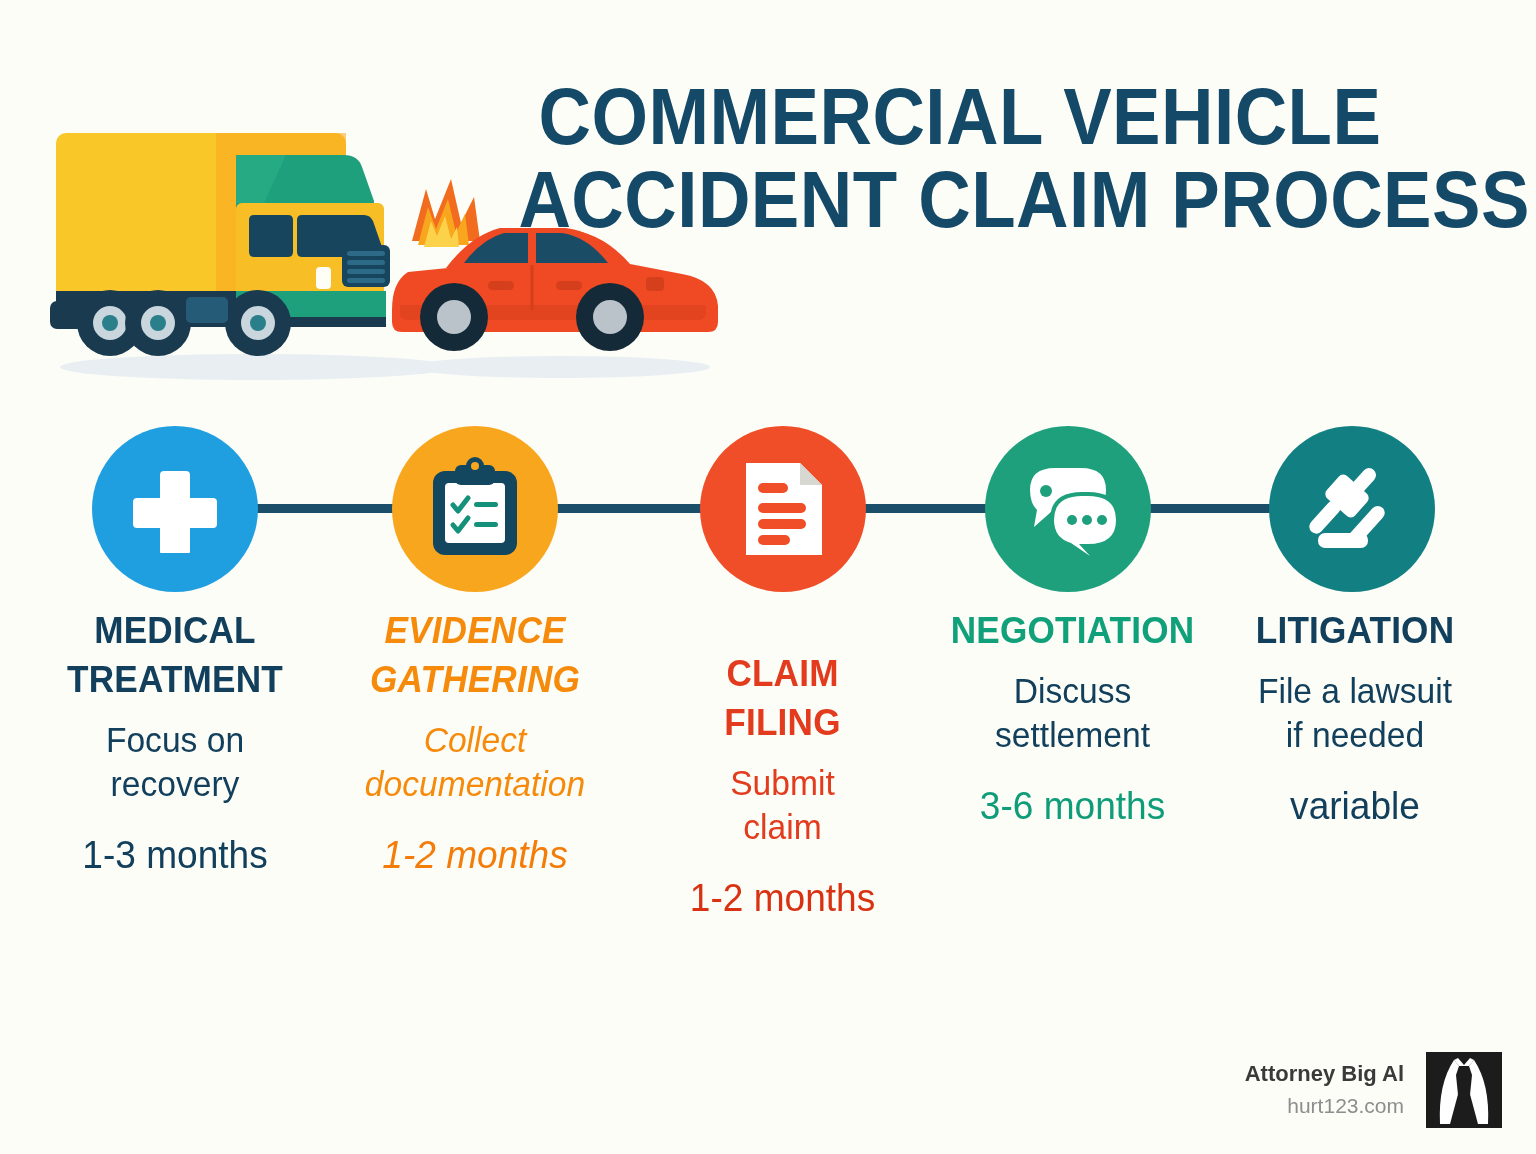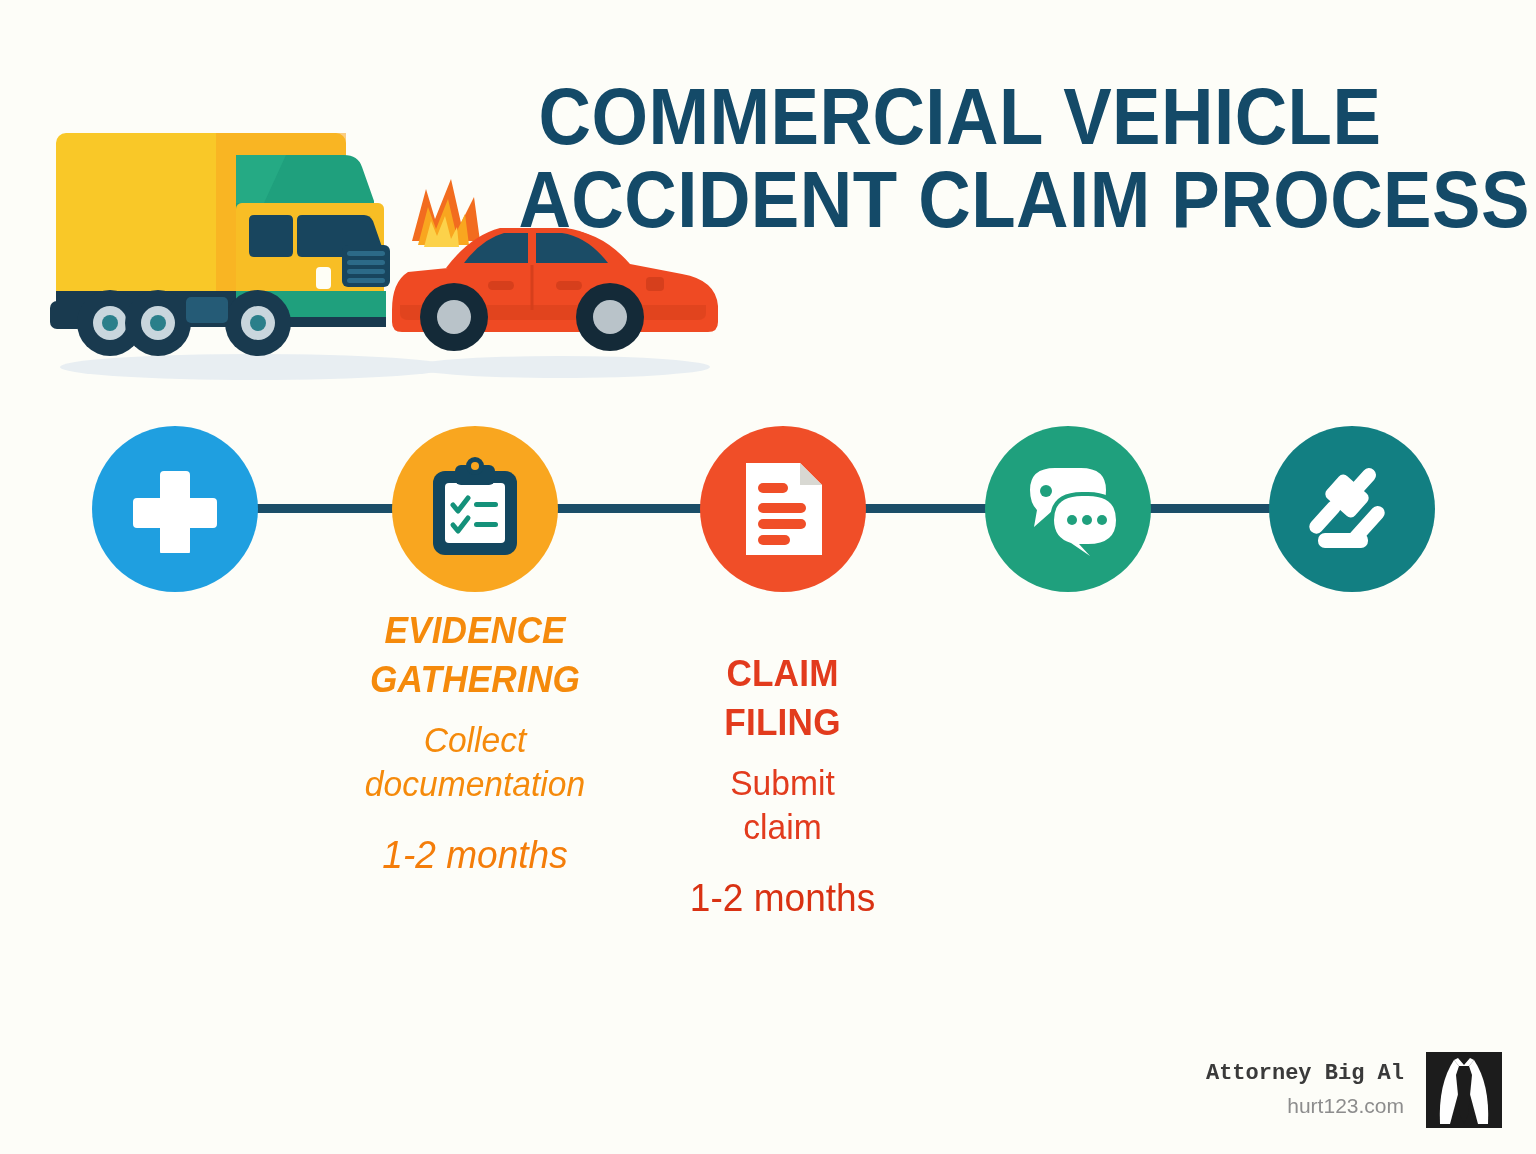--- a/index.html
+++ b/index.html
@@ -163,21 +163,21 @@
   .footer-brand {
     position: absolute;
     right: 34px;
     bottom: 26px;
     display: flex;
     align-items: center;
     gap: 22px;
   }
   .brand-text { text-align: right; }
   .brand-name {
-    font-family: Liberation Mono, monospace;
+    font-family: Liberation Sans, sans-serif;
     font-weight: bold;
     font-size: 22px;
     color: #3a3a3a;
     line-height: 1.3;
   }
   .brand-site {
     font-family: Liberation Sans, sans-serif;
     font-size: 21px;
     color: #8d8d8d;
     line-height: 1.35;
@@ -357,20 +357,31 @@
 
             <rect x="16" y="74" width="50" height="15" rx="7"></rect>
           </g>
         </svg>
       </span>
     </div>
   </div>
 
   <div class="columns">
 
+    <div class="col col1">
+      <div class="step-title accent-blue">
+        <div>MEDICAL</div>
+        <div>TREATMENT</div>
+      </div>
+      <div class="step-desc">
+        <div>Focus on</div>
+        <div>recovery</div>
+      </div>
+      <div class="step-duration dur-blue">1-3 months</div>
+    </div>
 
     <div class="col col2">
       <div class="step-title accent-orange">
         <div>EVIDENCE</div>
         <div>GATHERING</div>
       </div>
       <div class="step-desc accent-orange">
         <div>Collect</div>
         <div>documentation</div>
       </div>
@@ -382,21 +393,41 @@
         <div>CLAIM</div>
         <div>FILING</div>
       </div>
       <div class="step-desc accent-red">
         <div>Submit</div>
         <div>claim</div>
       </div>
       <div class="step-duration dur-red">1-2 months</div>
     </div>
 
-
+    <div class="col col4">
+      <div class="step-title accent-green">
+        <div>NEGOTIATION</div>
+      </div>
+      <div class="step-desc">
+        <div>Discuss</div>
+        <div>settlement</div>
+      </div>
+      <div class="step-duration dur-green">3-6 months</div>
+    </div>
+
+    <div class="col col5">
+      <div class="step-title accent-teal">
+        <div>LITIGATION</div>
+      </div>
+      <div class="step-desc">
+        <div>File a lawsuit</div>
+        <div>if needed</div>
+      </div>
+      <div class="step-duration dur-teal">variable</div>
+    </div>
   </div>
 
   <div class="footer-brand">
     <div class="brand-text">
       <div class="brand-name">Attorney Big Al</div>
       <div class="brand-site">hurt123.com</div>
     </div>
     <span class="brand-logo">
       <svg width="76" height="76" viewBox="0 0 76 76" xmlns="http://www.w3.org/2000/svg">
         <rect x="0" y="0" width="76" height="76" fill="#1c1c1c"></rect>

